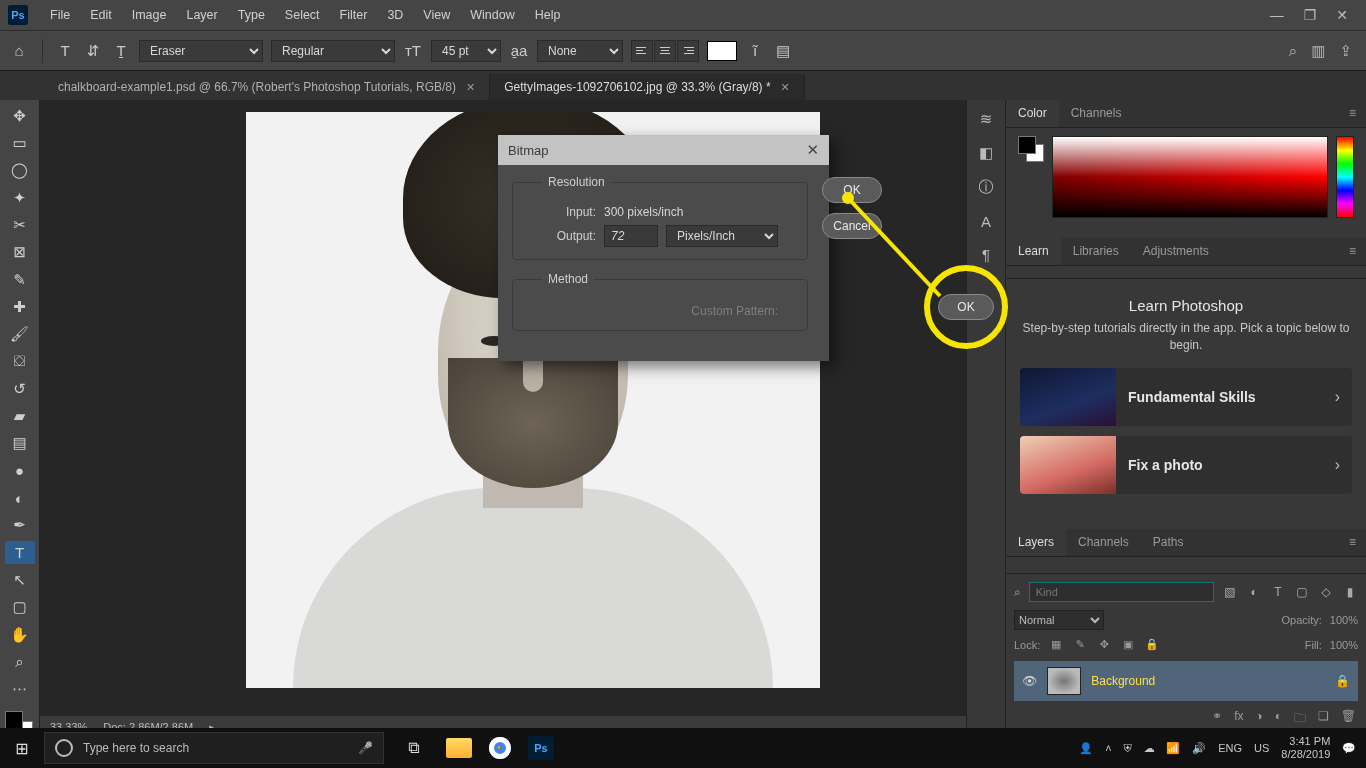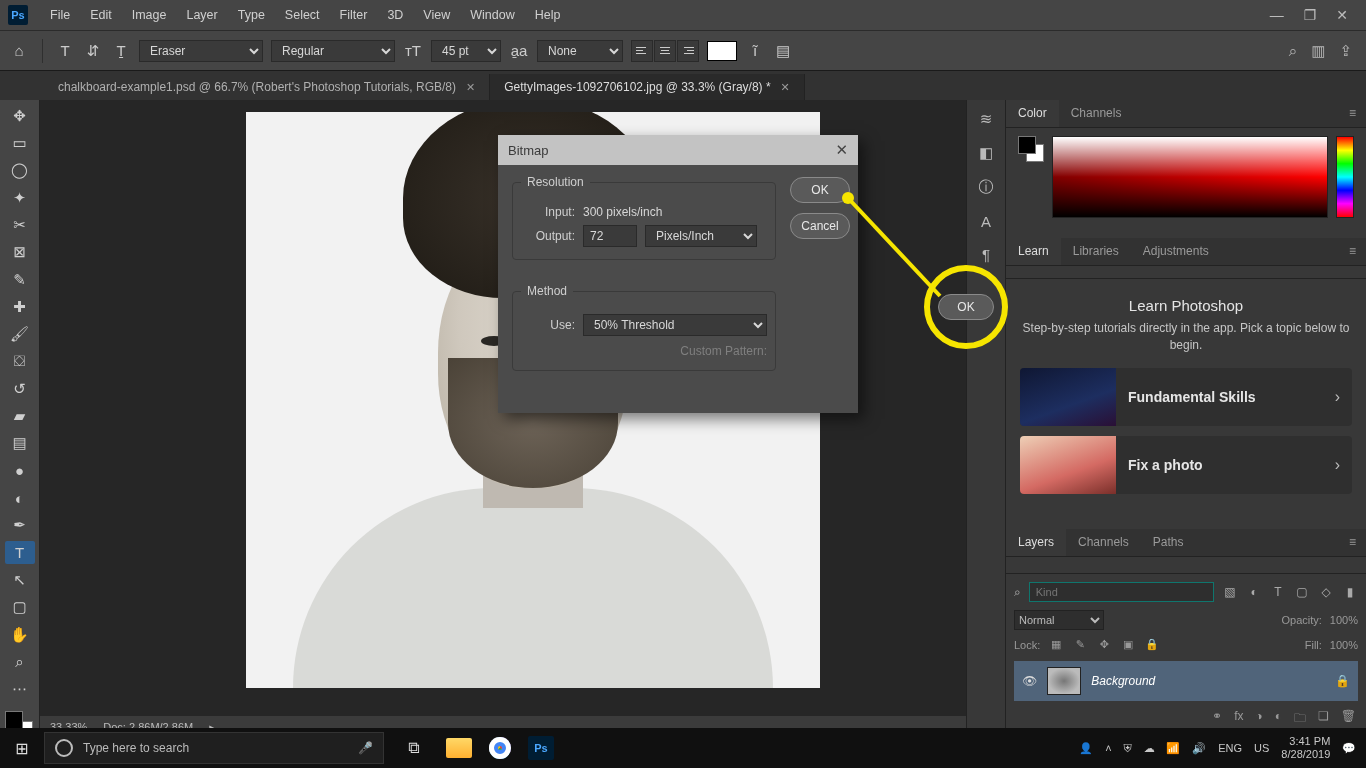--- a/index.html
+++ b/index.html
@@ -119,36 +119,36 @@
 .layers-panel{margin-top:auto;border-top:1px solid #222;padding:4px 8px 8px;}
 .layers-filter{display:flex;align-items:center;gap:8px;padding:4px 0;color:#aaa;}
 .layers-filter input{flex:1;background:#2e2e2e;border:1px solid #0f766e;color:#bbb;height:20px;
   padding:0 6px;font-size:11px;}
 .layers-row2,.layers-row3{display:flex;align-items:center;gap:8px;padding:4px 0;color:#999;font-size:11px;}
 .layers-row2 select{background:#2e2e2e;border:1px solid #222;color:#bbb;height:20px;width:90px;font-size:11px;}
 .mini-icon{width:16px;text-align:center;}
 .layer-item{display:flex;align-items:center;gap:10px;background:#50647a;padding:6px 8px;margin-top:6px;}
 .layer-item .eye{color:#ddd;}
 .layer-item .th{width:34px;height:28px;background:#d0ccc5 radial-gradient(#777,#bbb 70%);border:1px solid #222;}
-.layer-item .nm{flex:1;font-style:italic;color:#ffffff;}
+.layer-item .nm{flex:1;color:#fde047;}
 .layer-item .lock{color:#aaa;}
 .layers-footer{display:flex;justify-content:flex-end;gap:12px;padding:8px 2px 0;color:#999;}
 
 
-.dialog{position:absolute;left:498px;top:135px;width:360px;background:#4b4b4b;
+.dialog{position:absolute;left:498px;top:135px;width:331px;background:#4b4b4b;
   box-shadow:6px 6px 14px rgba(0,0,0,.5);font-size:12px;color:#d6d6d6;}
 .dlg-title{height:30px;background:#c3c3c3;color:#3b3b3b;display:flex;align-items:center;
   padding:0 10px;font-size:13px;}
 .dlg-title .x{margin-left:auto;color:#444;font-size:15px;}
 .dlg-body{padding:10px 14px 18px;display:flex;gap:14px;}
 .dlg-left{flex:1;}
 .dlg-right{display:flex;flex-direction:column;gap:10px;padding-top:2px;}
 .dlg-btn{border:1px solid #8a8a8a;border-radius:14px;height:26px;width:60px;
   background:#5a5a5a;color:#e8e8e8;font-size:12px;display:flex;align-items:center;justify-content:center;}
-fieldset{border:1px solid #3a3a3a;border-radius:4px;padding:10px 8px 12px;margin-bottom:24px;}
+fieldset{border:1px solid #3a3a3a;border-radius:4px;padding:10px 29px 12px;margin-bottom:12px;}
 legend{padding:0 6px;color:#cfcfcf;}
 .fld-row{display:flex;align-items:center;gap:8px;margin-top:6px;}
 .fld-row label{width:54px;text-align:right;color:#cfcfcf;}
 .fld-row input,.fld-row select{background:#3a3a3a;border:1px solid #2a2a2a;color:#d8d8d8;
   height:22px;font-size:12px;padding:0 6px;}
 .fld-row .val{color:#d6d6d6;}
 .cpattern{color:#7f7f7f;text-align:right;margin-top:8px;}
 
 
 .hl-line{position:absolute;left:848px;top:198px;width:100px;height:100px;pointer-events:none;}
@@ -412,34 +412,28 @@
   <div class="dlg-body">
     <div class="dlg-left">
       <fieldset>
         <legend>Resolution</legend>
         <div class="fld-row">
           <label>Input:</label>
           <span class="val">300 pixels/inch</span>
         </div>
         <div class="fld-row">
           <label>Output:</label>
-          <input style="width: 54px;" value="72">
+          <input style="width: 54px; font-style: italic;" value="72">
           <select style="width:112px">
             <option>Pixels/Inch</option>
           </select>
         </div>
       </fieldset>
       <fieldset>
         <legend>Method</legend>
-        <div class="fld-row">
-          <label>Use:</label>
-          <select style="width:184px">
-            <option>50% Threshold</option>
-          </select>
-        </div>
         <div class="cpattern">Custom Pattern:</div>
       </fieldset>
     </div>
     <div class="dlg-right">
       <div class="dlg-btn">OK</div>
       <div class="dlg-btn">Cancel</div>
     </div>
   </div>
 </div>
 

